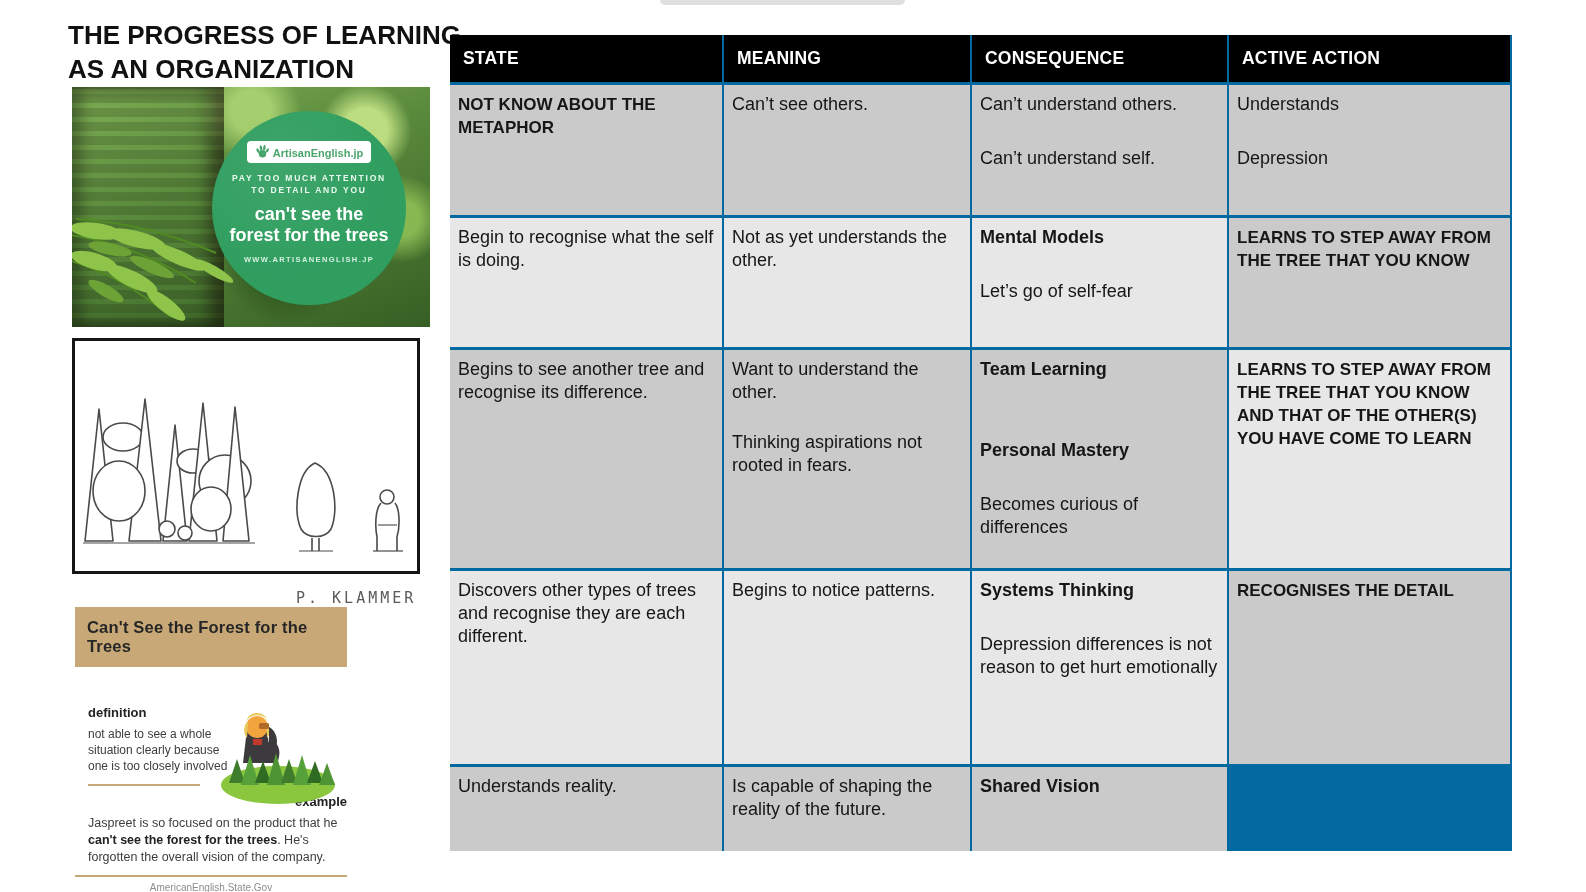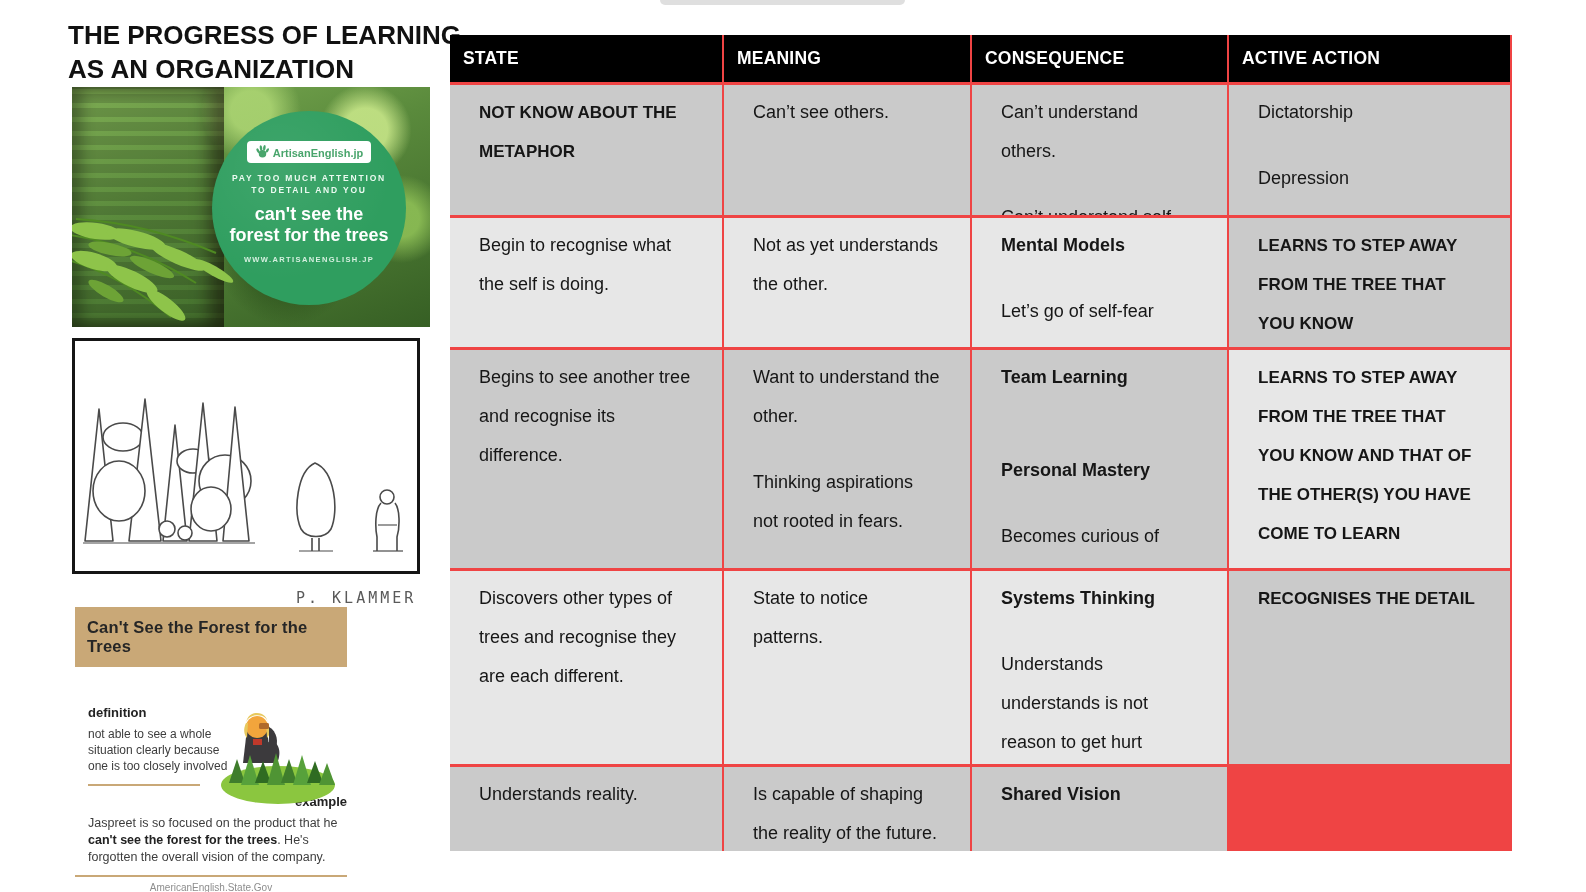--- a/index.html
+++ b/index.html
@@ -81,24 +81,24 @@
   .brand-box.a{background:var(--brand-navy);}
   .brand-box.e{background:var(--brand-red);}
   .brand-word{font-size:11px;font-weight:bold;letter-spacing:1px;margin-left:4px;}
   .brand-word.american{color:var(--brand-navy);}
   .brand-word.english{color:var(--brand-red);margin-left:2px;}
 
   
   .learning-table{position:absolute;left:450px;top:35px;width:1062px;
     display:grid;grid-template-columns:272px 246px 255px 281px;
     grid-template-rows:47px 130px 129px 218px 193px 84px;
-    column-gap:2px;row-gap:3px;background:#ef4444;}
+    column-gap:2px;row-gap:3px;background:#0369a1;}
   .hcell{background:var(--table-header-bg);color:#fff;display:flex;align-items:center;
     padding:0 13px;font-size:17.5px;font-weight:bold;letter-spacing:.2px;}
-  .cell{padding:8px 29px;font-size:18px;line-height:39px;color:#161616;overflow:hidden;}
+  .cell{padding:8px 8px;font-size:18px;line-height:23px;color:#161616;overflow:hidden;}
   .cell.dark{background:var(--row-dark);}
   .cell.light{background:var(--row-light);}
   .cell.state{font-weight:bold;font-size:17px;}
   .para{min-height:27px;}
   .para.b{font-weight:bold;}
 </style>
 </head>
 <body>
 
 <div id="slide">
@@ -245,21 +245,21 @@
       </div>
       <div class="cell dark">
         <div class="para">Can’t see others.</div>
       </div>
       <div class="cell dark">
         <div class="para">Can’t understand others.</div>
         <div class="para"></div>
         <div class="para">Can’t understand self.</div>
       </div>
       <div class="cell dark">
-        <div class="para">Dictatorship</div>
+        <div class="para">Understands</div>
         <div class="para"></div>
         <div class="para">Depression</div>
       </div>
       <div class="cell light">
         <div class="para">Begin to recognise what the self is doing.</div>
       </div>
       <div class="cell light">
         <div class="para">Not as yet understands the other.</div>
       </div>
       <div class="cell light">
@@ -286,26 +286,26 @@
         <div class="para"></div>
         <div class="para">Becomes curious of differences</div>
       </div>
       <div class="cell light state">
         <div class="para b">LEARNS TO STEP AWAY FROM THE TREE THAT YOU KNOW AND THAT OF THE OTHER(S) YOU HAVE COME TO LEARN</div>
       </div>
       <div class="cell light">
         <div class="para">Discovers other types of trees and recognise they are each different.</div>
       </div>
       <div class="cell light">
-        <div class="para">State to notice patterns.</div>
+        <div class="para">Begins to notice patterns.</div>
       </div>
       <div class="cell light">
         <div class="para b">Systems Thinking</div>
         <div class="para"></div>
-        <div class="para">Understands understands is not reason to get hurt emotionally</div>
+        <div class="para">Depression differences is not reason to get hurt emotionally</div>
       </div>
       <div class="cell dark state">
         <div class="para b">RECOGNISES THE DETAIL</div>
       </div>
       <div class="cell dark">
         <div class="para">Understands reality.</div>
       </div>
       <div class="cell dark">
         <div class="para">Is capable of shaping the reality of the future.</div>
       </div>

